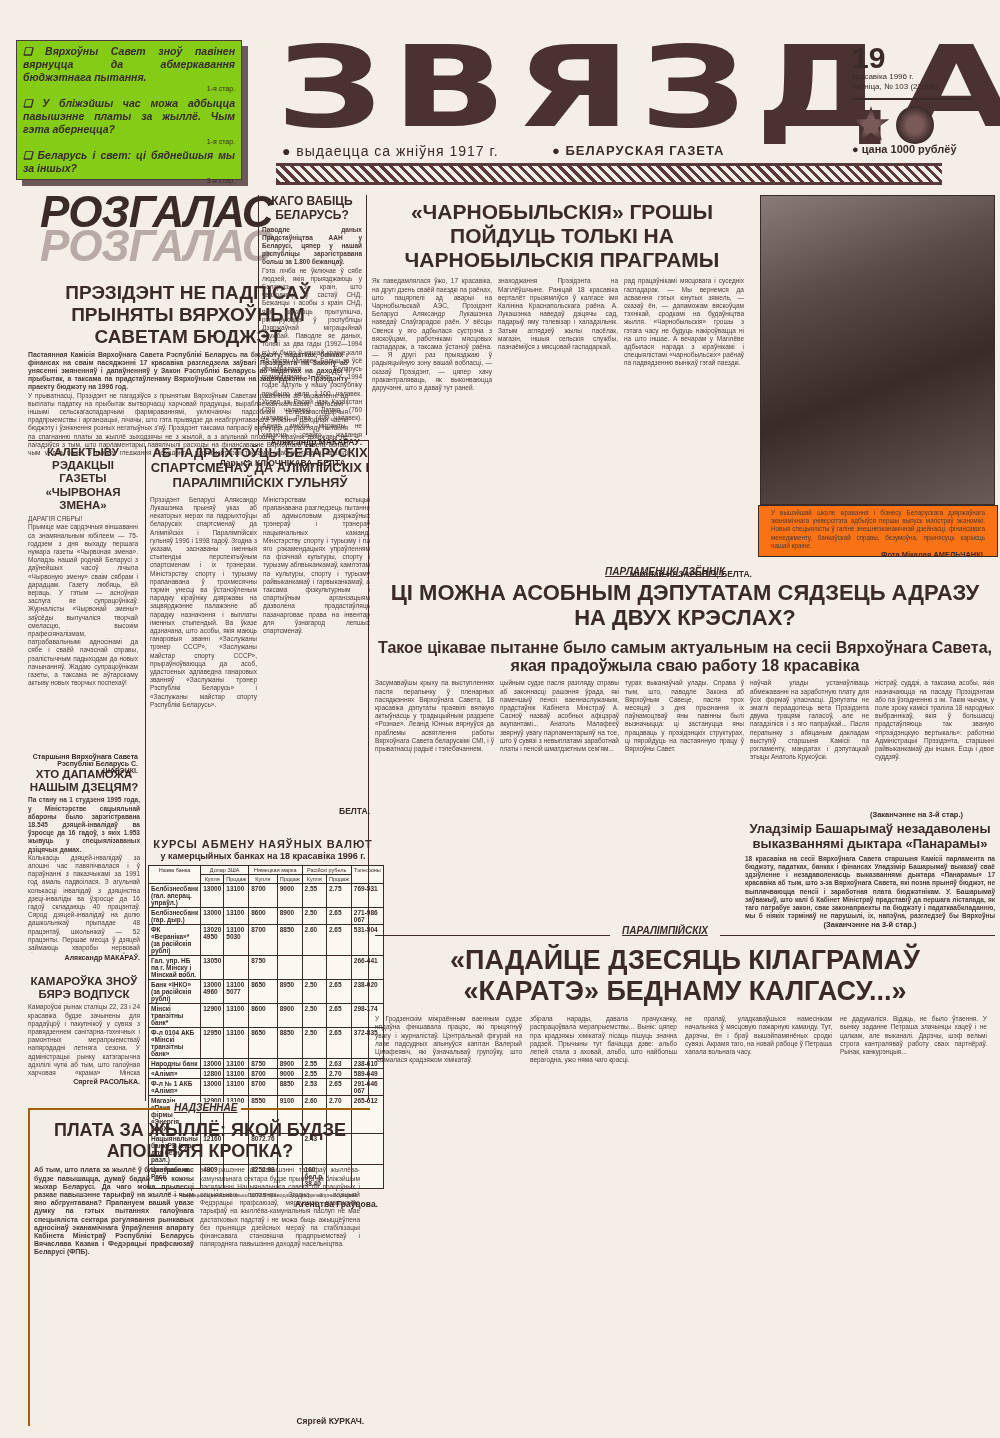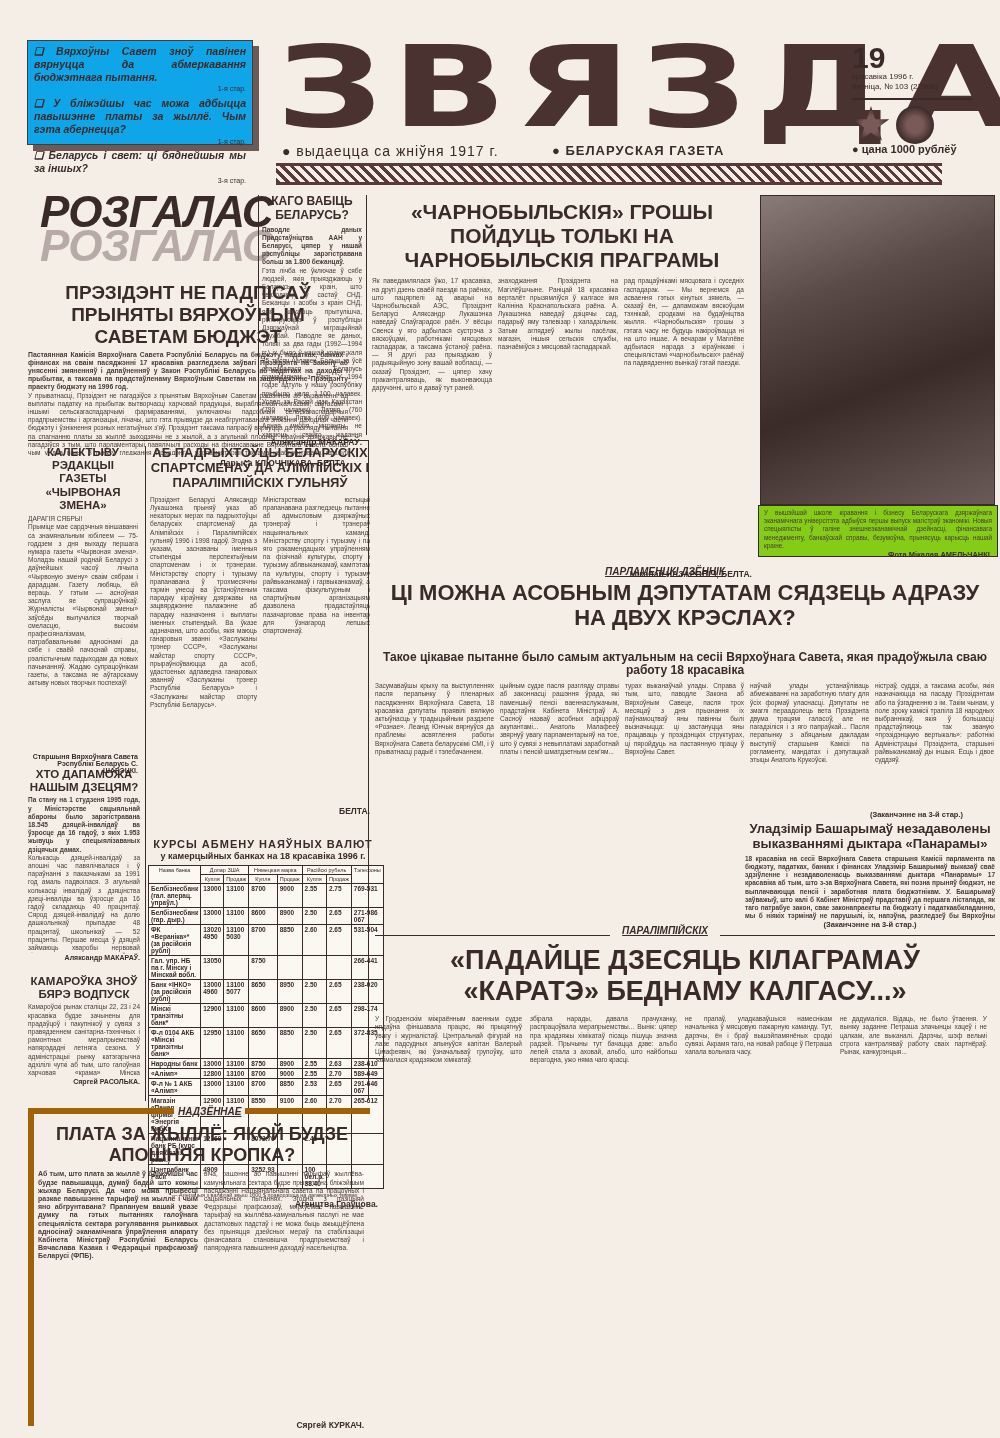--- a/index.html
+++ b/index.html
@@ -1,44 +1,44 @@
 <!DOCTYPE html>
 <html><head>
 <meta charset="utf-8">
 <style>
 *{box-sizing:border-box;margin:0;padding:0}
 body{width:1000px;height:1438px;background:#f4eee6;font-family:"Liberation Sans",sans-serif;color:#3a2a28;position:relative;overflow:hidden}
 .abs{position:absolute}
-.teaser{left:27px;top:40px;width:226px;height:105px;background:#0ea5e9;border:1px solid #4a3a38;padding:4px 6px;box-shadow:6px 6px 0 #6b5a58;font-size:10.5px;font-style:italic;font-weight:bold;line-height:1.25}
+.teaser{left:16px;top:40px;width:226px;height:140px;background:#84cc16;border:1px solid #4a3a38;padding:4px 6px;box-shadow:6px 6px 0 #6b5a58;font-size:10.5px;font-style:italic;font-weight:bold;line-height:1.25}
 .teaser .it{margin-bottom:1px;text-align:justify}
 .teaser .pg{text-align:right;font-style:normal;font-weight:normal;font-size:7px;margin-bottom:3px}
 .logo{left:276px;top:42px;width:660px;height:90px;font-family:"DejaVu Sans",sans-serif;font-weight:900;font-size:112px;letter-spacing:6px;color:#4a3230;line-height:90px;transform:scaleX(1.35);transform-origin:left}
 .sub{top:143px;font-size:13px;font-weight:bold;color:#3a2a28;letter-spacing:1px}
 .dot::before{content:"● "}
 .ornament{left:276px;top:163px;width:666px;height:22px;background:repeating-linear-gradient(45deg,#5a3a38 0 3px,#f4eee6 3px 7px),#5a3a38;border-top:3px solid #5a3a38;border-bottom:3px solid #5a3a38}
 .datebox{left:852px;top:44px;width:120px}
 .daynum{font-size:30px;font-weight:900;display:inline-block;vertical-align:top;line-height:28px}
 .datesm{display:inline-block;font-size:8px;line-height:10px;vertical-align:top}
 .hr{height:2px;background:#3a2a28;margin:6px 0}
 .medal{display:inline-block;width:38px;height:38px;margin-right:6px;border-radius:50%;background:radial-gradient(circle,#7a5a58 30%,#3a2a28 70%)}
 .medal.star{border-radius:0;clip-path:polygon(50% 0,61% 35%,98% 35%,68% 57%,79% 91%,50% 70%,21% 91%,32% 57%,2% 35%,39% 35%)}
 .col{font-size:6.5px;line-height:8.2px;color:#4a3a38;text-align:justify;overflow:hidden}
 .bold{font-weight:bold}
 .h{font-weight:900;text-align:center;color:#3a2a28;line-height:1.15}
 .sig{text-align:right;font-weight:bold;font-size:8.5px}
 .vline{background:#3a2a28;width:1px}
 .rub{font-style:italic;font-weight:bold;text-decoration:underline;font-size:10px;text-align:center;color:#3a2a28}
 .photo{left:760px;top:195px;width:235px;height:310px;background:linear-gradient(160deg,#8a7a78 0%,#5a4a48 30%,#3a2a28 60%,#6a5a58 100%);border:1px solid #3a2a28}
-.caption{left:758px;top:505px;width:240px;height:52px;border:1px solid #3a2a28;background:#84cc16;padding:3px 5px}
+.caption{left:758px;top:505px;width:240px;height:52px;border:1px solid #3a2a28;background:#f97316;padding:3px 12px}
 table.fx{border-collapse:collapse;width:232px;font-size:6.5px;background:#fbf8f2}
 table.fx td,table.fx th{border:1px solid #3a2a28;padding:1px 2px;font-weight:bold;vertical-align:top}
 table.fx th{font-weight:normal;font-size:5.5px}
 .rozg{left:40px;top:195px;width:230px;font-size:44px;font-weight:900;font-style:italic;color:#3a2a28;letter-spacing:-1px;line-height:34px}
 .rozg2{color:#a89a98;opacity:.8}
-.box{border:6px solid #a16207}
+.box{border:2px solid #a16207}
 </style>
 </head>
 <body>
 
 <div class="abs teaser">
   <div class="it">❑ Вярхоўны Савет зноў павінен вярнуцца да абмеркавання бюджэтнага пытання.</div>
   <div class="pg">1-я стар.</div>
   <div class="it">❑ У бліжэйшы час можа адбыцца павышэнне платы за жыллё. Чым гэта абернецца?</div>
   <div class="pg">1-я стар.</div>
   <div class="it">❑ Беларусь і свет: ці бяднейшыя мы за іншых?</div>
@@ -281,21 +281,21 @@
   </table>
   <div class="col" style="font-size:5.5px;text-align:center;margin-top:2px">* — Аперацыя з валютай звыш 1000 $ праводзіцца на дагаворных умовах</div>
   <div class="sig">Агенцтва Граўцова.</div>
 </div>
 
 <div class="abs vline" style="left:368px;top:440px;height:660px"></div>
 
 <div class="abs rub" style="left:590px;top:566px;width:150px">ПАРЛАМЕНЦКІ ДЗЁННІК</div>
 <div class="abs" style="left:375px;top:580px;width:620px">
   <div class="h" style="font-size:22px">ЦІ МОЖНА АСОБНЫМ ДЭПУТАТАМ СЯДЗЕЦЬ АДРАЗУ НА ДВУХ КРЭСЛАХ?</div>
-  <div class="h" style="font-size:12px;margin-top:20px">Такое цікавае пытанне было самым актуальным на сесіі Вярхоўнага Савета, якая прадоўжыла сваю работу 18 красавіка</div>
+  <div class="h" style="font-size:16px;margin-top:8px">Такое цікавае пытанне было самым актуальным на сесіі Вярхоўнага Савета, якая прадоўжыла сваю работу 18 красавіка</div>
   <div style="display:flex;gap:6px;margin-top:4px">
     <div class="col" style="width:119px;height:210px">Засумаваўшы крыху па выступленнях пасля перапынку ў пленарных пасяджэннях Вярхоўнага Савета, 18 красавіка дэпутаты праявілі вялікую актыўнасць у традыцыйным раздзеле «Рознае». Леанід Юнчык вярнуўся да праблемы асвятлення работы Вярхоўнага Савета беларускімі СМІ, і ў прыватнасці радыё і тэлебачаннем.</div>
     <div class="col" style="width:119px;height:210px">цыйным судзе пасля разгляду справы аб законнасці рашэння ўрада, які паменшыў пенсіі ваеннаслужачым, прадстаўнік Кабінета Міністраў А. Сасноў назваў асобных афіцэраў акупантамі... Анатоль Малафееў звярнуў увагу парламентарыяў на тое, што ў сувязі з невыплатамі заработнай платы і пенсій шматдзетным сем'ям...</div>
     <div class="col" style="width:119px;height:210px">турах выканаўчай улады. Справа ў тым, што, паводле Закона аб Вярхоўным Савеце, пасля трох месяцаў з дня прызнання іх паўнамоцтваў яны павінны былі вызначыцца: ці застануцца яны працаваць у прэзідэнцкіх структурах, ці пяройдуць на пастаянную працу ў Вярхоўны Савет.</div>
     <div class="col" style="width:119px;height:100px">наўчай улады устанаўліваць абмежаванні на заработную плату для ўсіх формаў уласнасці. Дэпутаты не змаглі пераадолець вета Прэзідэнта двума трацямі галасоў, але не пагадзіліся і з яго папраўкай... Пасля перапынку з абяцаным дакладам выступіў старшыня Камісіі па рэгламенту, мандатах і дэпутацкай этыцы Анатоль Крукоўскі.</div>
     <div class="col" style="width:119px;height:100px">ністраў, суддзі, а таксама асобы, якія назначаюцца на пасаду Прэзідэнтам або па ўзгадненню з ім. Такім чынам, у поле зроку камісіі трапіла 18 народных выбраннікаў, якія ў большасці прадстаўляюць так званую «прэзідэнцкую вертыкаль»: работнікі Адміністрацыі Прэзідэнта, старшыні райвыканкамаў ды іншыя. Ёсць і двое суддзяў.</div>
   </div>
 </div>
 <div class="abs sig" style="left:870px;top:810px;font-size:7.5px">(Заканчэнне на 3-й стар.)</div>
 

